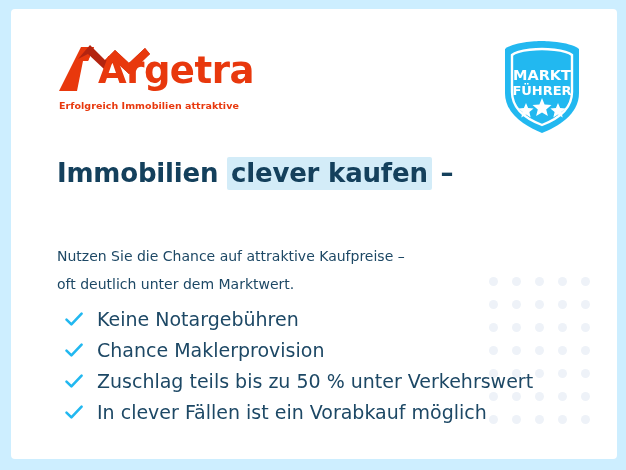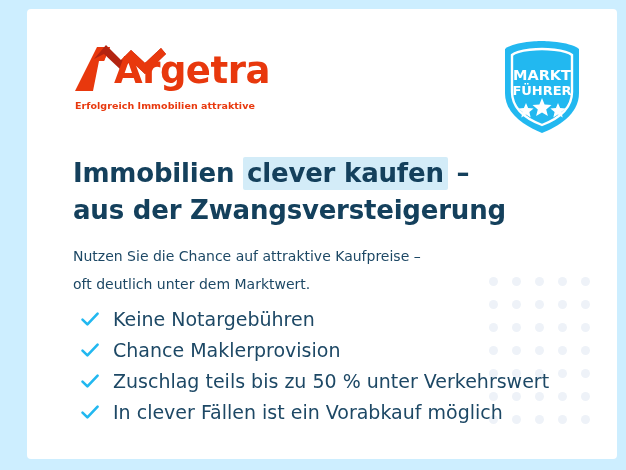--- a/index.html
+++ b/index.html
@@ -14,21 +14,21 @@
     font-family: "Liberation Sans", sans-serif;
     -webkit-font-smoothing: antialiased;
   }
 
   .ad-frame {
     position: relative;
     width: 626px;
     height: 470px;
     background: #cdeeff;
     box-sizing: border-box;
-    padding: 9px 9px 11px 27px;
+    padding: 9px 9px 11px 11px;
   }
 
   .card {
     position: relative;
     width: 100%;
     height: 100%;
     background: #ffffff;
     border-radius: 4px;
     overflow: hidden;
     box-sizing: border-box;
@@ -235,21 +235,20 @@
         <g fill="#ffffff">
           <polygon points="27,64 29.1,69.1 34.6,69.5 30.4,73.1 31.7,78.5 27,75.5 22.3,78.5 23.6,73.1 19.4,69.5 24.9,69.1"></polygon>
           <polygon points="43,59 45.6,65.4 52.5,65.9 47.2,70.4 48.9,77.1 43,73.4 37.1,77.1 38.8,70.4 33.5,65.9 40.4,65.4"></polygon>
           <polygon points="59,64 61.1,69.1 66.6,69.5 62.4,73.1 63.7,78.5 59,75.5 54.3,78.5 55.6,73.1 51.4,69.5 56.9,69.1"></polygon>
         </g>
       </svg>
     </div>
 
     <h1 class="headline">
       <span class="hl-line"><span>Immobilien </span><span class="hl-mark">clever kaufen</span><span> –</span></span>
-      <span class="hl-line">aus der Zwangsversteigerung</span>
     </h1>
 
     <p class="subhead">
       <span class="sub-line">Nutzen Sie die Chance auf attraktive Kaufpreise –</span>
       <span class="sub-line">oft deutlich unter dem Marktwert.</span>
     </p>
 
     <ul class="benefits">
         <li class="benefit">
           <svg class="check" viewBox="0 0 22 22">

